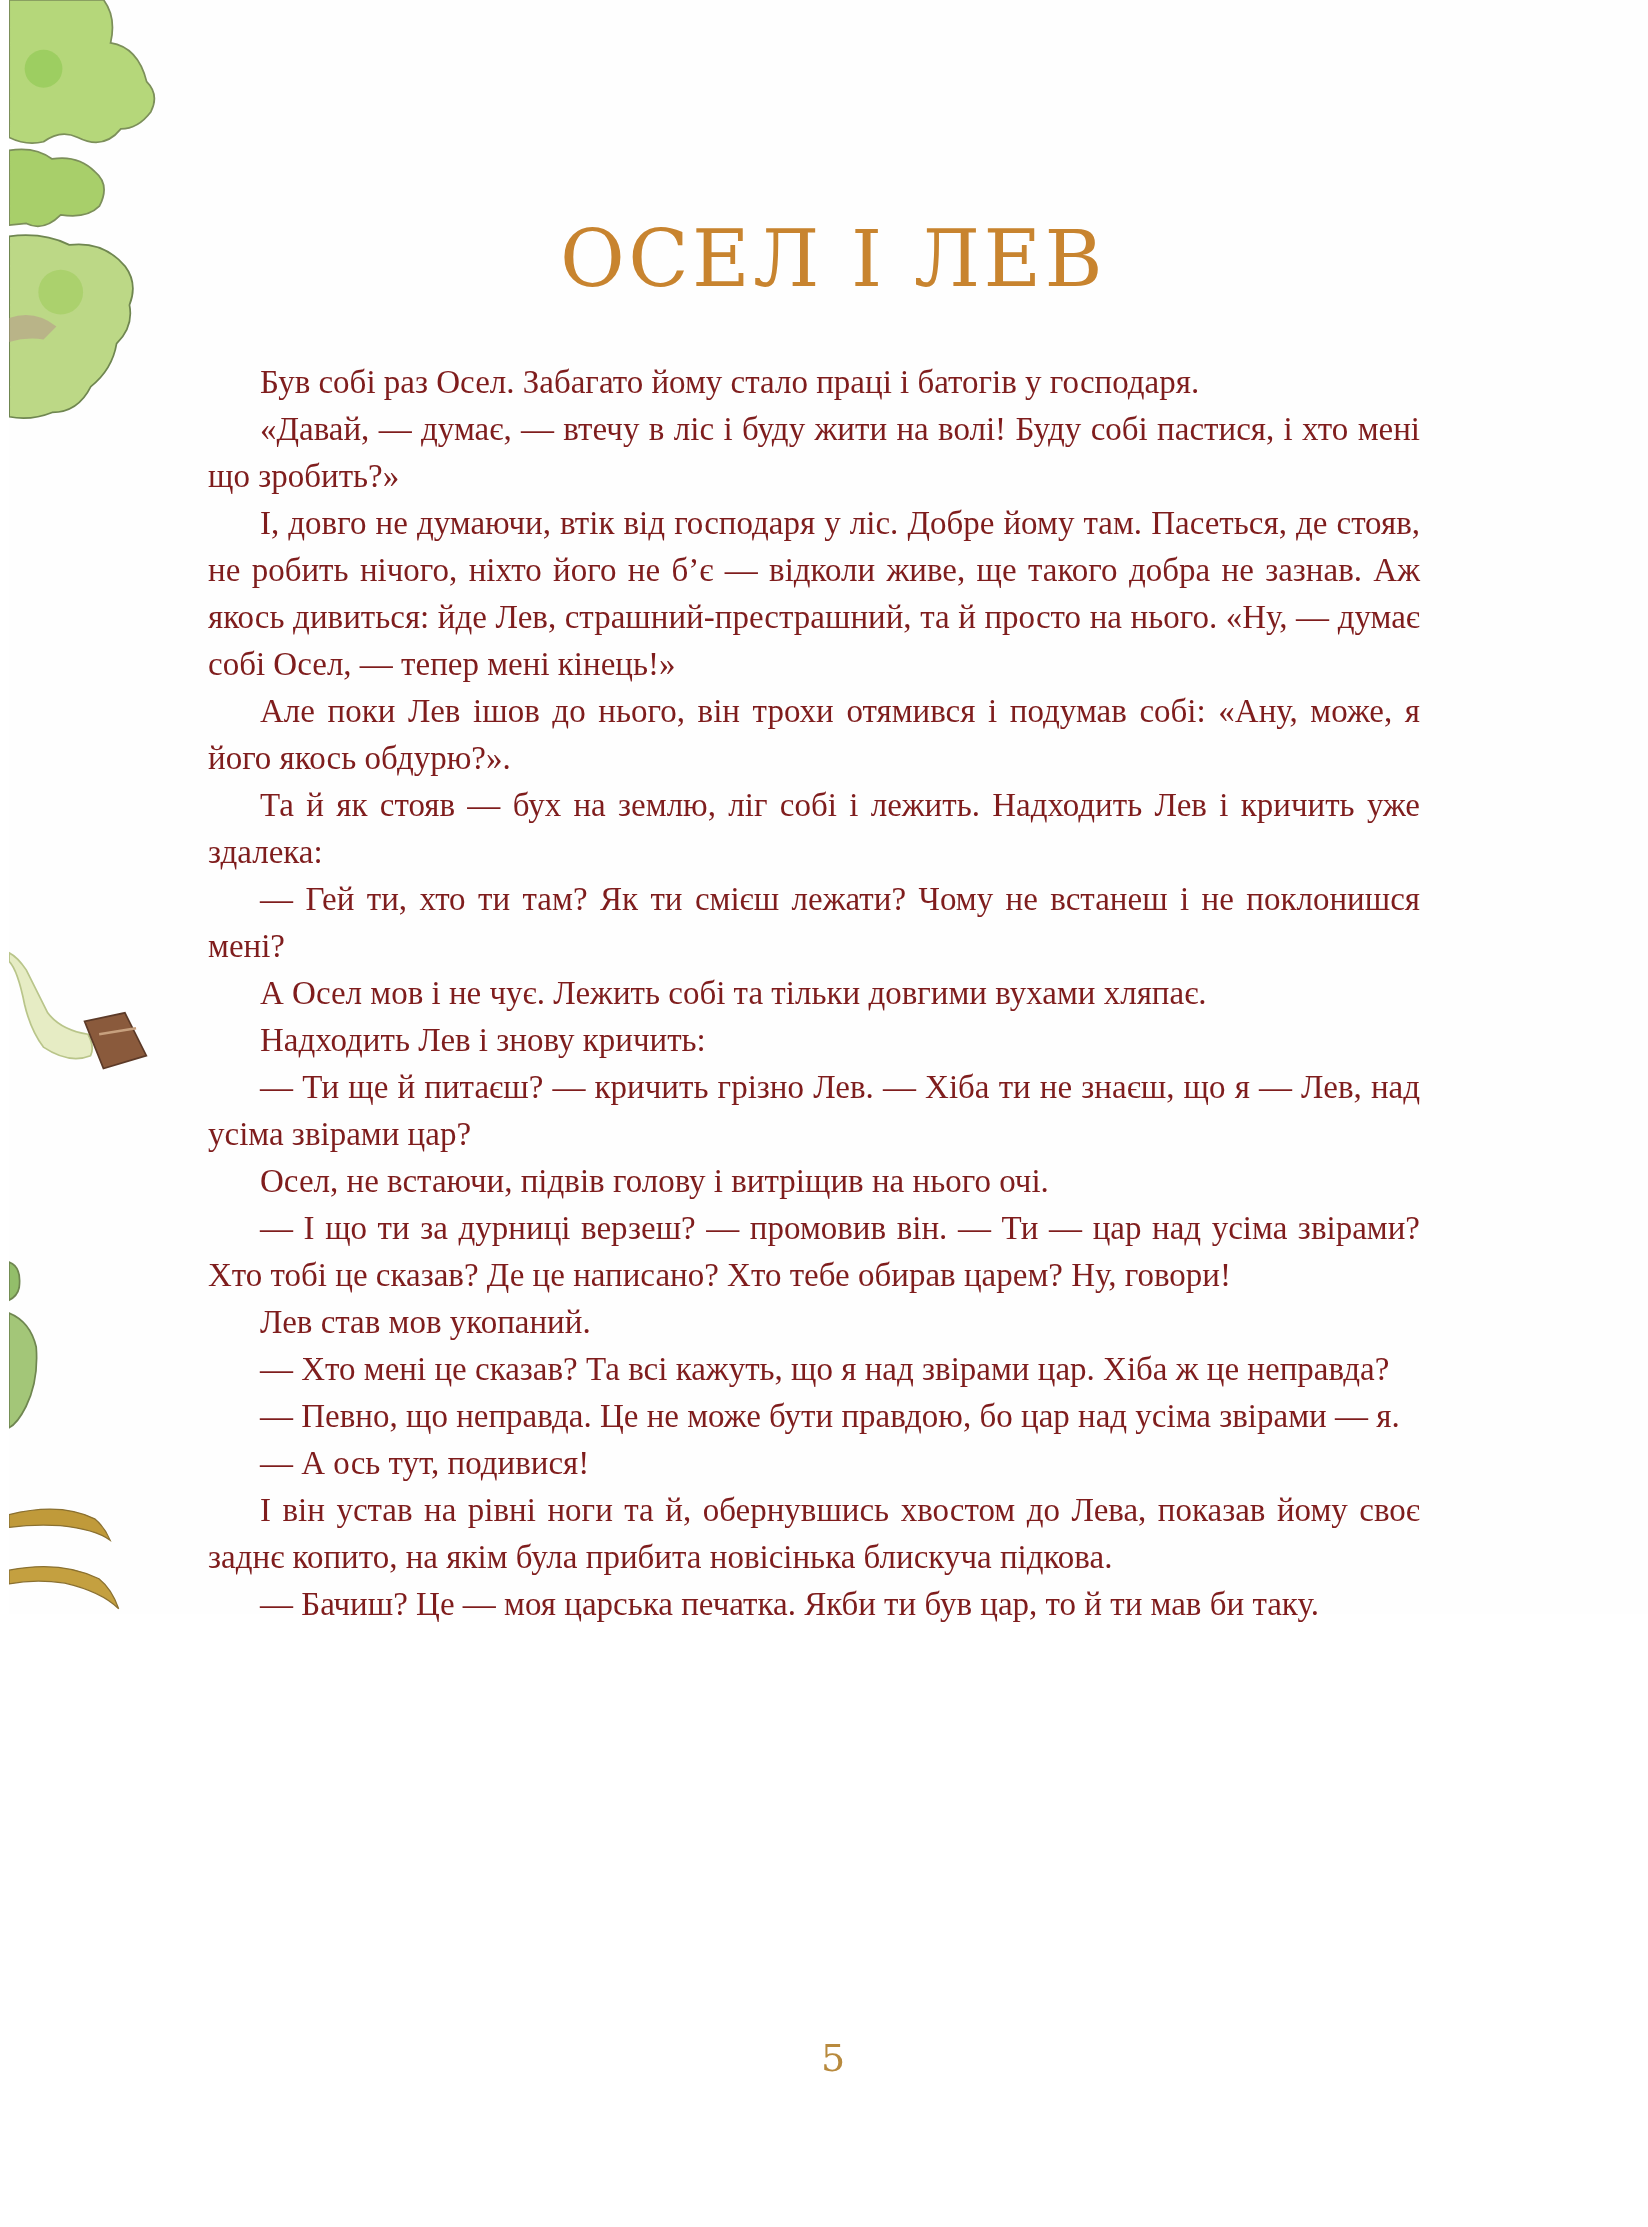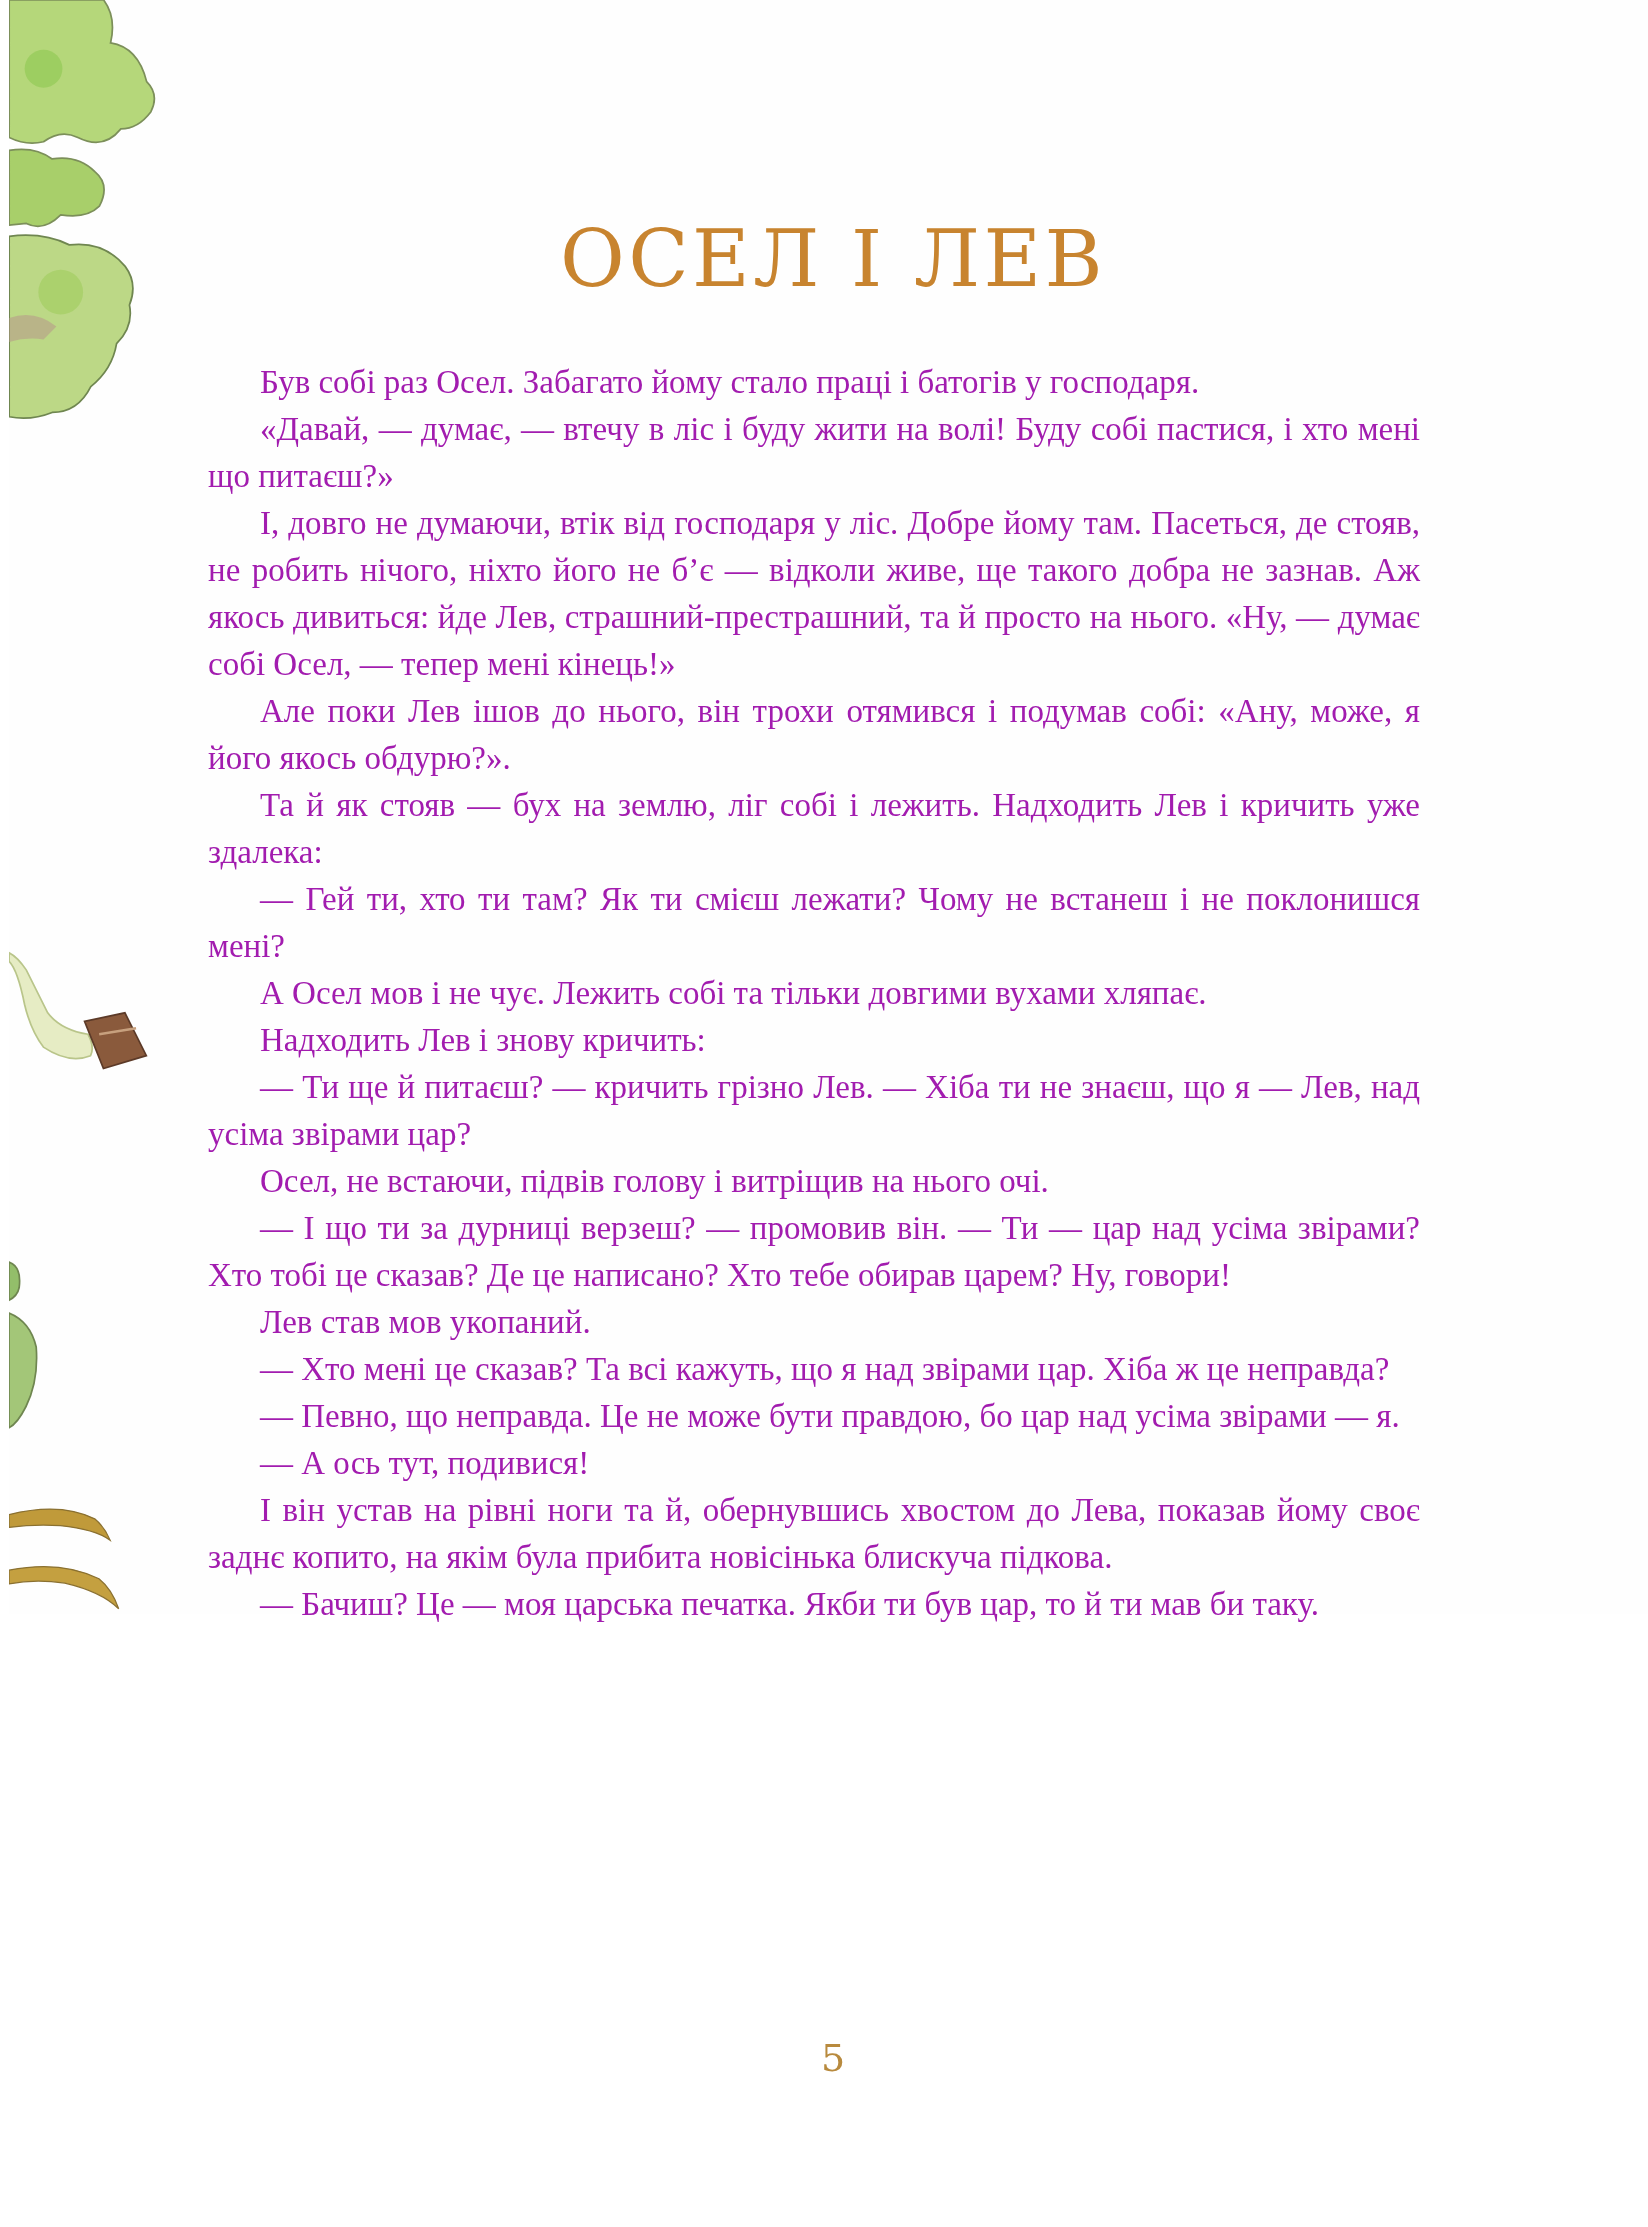--- a/index.html
+++ b/index.html
@@ -22,21 +22,21 @@
     color: #c8842f;
     font-weight: normal;
     margin: 0;
   }
 
   .body-text {
     position: absolute; left: 199px; top: 359px; width: 1212px;
     font-family: "Liberation Serif", serif;
     font-size: 33px;
     line-height: 47px;
-    color: #a21caf;
+    color: #7f1d1d;
     text-align: justify;
     transform: scaleX(1.0);
   }
   .body-text p { margin: 0; text-indent: 52px; }
 
   .page-number {
     position: absolute; left: 0; width: 1648px; top: 2036px;
     text-align: center;
     font-family: "DejaVu Serif", serif;
     font-size: 38px; color: #b88a3e;
@@ -69,21 +69,21 @@
 
   <svg class="deco deco-grass" viewBox="0 0 140 160">
     <path d="M0 45 Q60 30 100 50 Q112 60 118 75 Q100 62 60 58 Q30 56 0 60 Z" fill="#c09a3a" stroke="#8a7030" stroke-width="1.5"></path>
     <path d="M0 110 Q60 98 105 120 Q120 132 128 155 Q108 135 65 125 Q30 120 0 126 Z" fill="#c4a040" stroke="#8a7030" stroke-width="1.5"></path>
   </svg>
 
   <h1 class="title">ОСЕЛ І ЛЕВ</h1>
 
   <div class="body-text">
     <p>Був собі раз Осел. Забагато йому стало праці і батогів у господаря.</p>
-    <p>«Давай, — думає, — втечу в ліс і буду жити на волі! Буду собі пастися, і хто мені що питаєш?»</p>
+    <p>«Давай, — думає, — втечу в ліс і буду жити на волі! Буду собі пастися, і хто мені що зробить?»</p>
     <p>І, довго не думаючи, втік від господаря у ліс. Добре йому там. Пасеться, де стояв, не робить нічого, ніхто його не б’є — відколи живе, ще такого добра не зазнав. Аж якось дивиться: йде Лев, страшний-престрашний, та й просто на нього. «Ну, — думає собі Осел, — тепер мені кінець!»</p>
     <p>Але поки Лев ішов до нього, він трохи отямився і подумав собі: «Ану, може, я його якось обдурю?».</p>
     <p>Та й як стояв — бух на землю, ліг собі і лежить. Надходить Лев і кричить уже здалека:</p>
     <p>— Гей ти, хто ти там? Як ти смієш лежати? Чому не встанеш і не поклонишся мені?</p>
     <p>А Осел мов і не чує. Лежить собі та тільки довгими вухами хляпає.</p>
     <p>Надходить Лев і знову кричить:</p>
     <p>— Ти ще й питаєш? — кричить грізно Лев. — Хіба ти не знаєш, що я — Лев, над усіма звірами цар?</p>
     <p>Осел, не встаючи, підвів голову і витріщив на нього очі.</p>
     <p>— І що ти за дурниці верзеш? — промовив він. — Ти — цар над усіма звірами? Хто тобі це сказав? Де це написано? Хто тебе обирав царем? Ну, говори!</p>
     <p>Лев став мов укопаний.</p>

